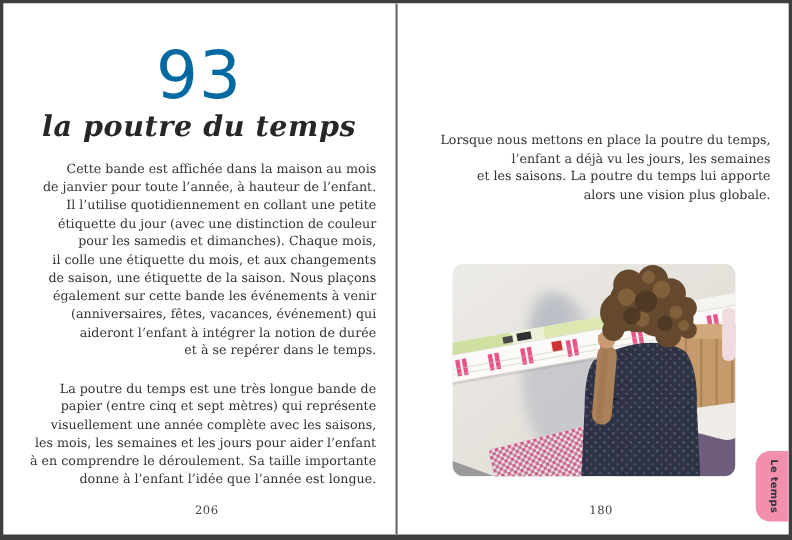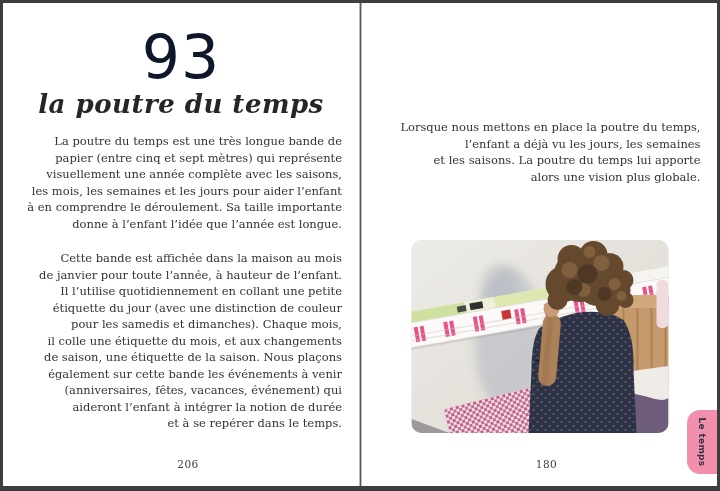--- a/index.html
+++ b/index.html
@@ -9,23 +9,23 @@
     border:3px solid #3e3e3e; border-bottom-width:5px;
     font-family:"DejaVu Serif", serif; color:#2e2e2e;
     overflow:hidden; display:flex;
   }
   .page{position:relative; height:100%; box-sizing:border-box;}
   .page.left{width:356px;}
   .spine{width:3px; height:100%; background:linear-gradient(to right,#e9e9e9,#5a5a5a 50%,#e9e9e9);}
   .page.right{flex:1;}
 
   .activity-number{
-    margin-top:24px; text-align:center; line-height:1;
+    margin-top:36px; text-align:center; line-height:1;
     font-family:"DejaVu Sans", sans-serif; font-weight:400;
-    font-size:60px; color:#0f172a; letter-spacing:1px;
+    font-size:60px; color:#0369a1; letter-spacing:1px;
   }
   .activity-title{
     margin-top:2px; text-align:center;
     font-family:"DejaVu Serif", cursive; font-style:italic; font-weight:700;
     font-size:26px; letter-spacing:.5px; color:#262626;
   }
   .body-text{
     width:322px; margin:14px auto 0 auto; text-align:right;
     font-size:11.5px; line-height:16.5px; white-space:pre-line; color:#333;
   }
@@ -56,37 +56,37 @@
   }
 </style>
 </head>
 <body>
 
 <div class="frame">
 
   <div class="page left">
     <div class="activity-number">93</div>
     <div class="activity-title">la poutre du temps</div>
-    <div class="body-text">La poutre du temps est une très longue bande de
-papier (entre cinq et sept mètres) qui représente
-visuellement une année complète avec les saisons,
-les mois, les semaines et les jours pour aider l’enfant
-à en comprendre le déroulement. Sa taille importante
-donne à l’enfant l’idée que l’année est longue.</div>
     <div class="body-text">Cette bande est affichée dans la maison au mois
 de janvier pour toute l’année, à hauteur de l’enfant.
 Il l’utilise quotidiennement en collant une petite
 étiquette du jour (avec une distinction de couleur
 pour les samedis et dimanches). Chaque mois,
 il colle une étiquette du mois, et aux changements
 de saison, une étiquette de la saison. Nous plaçons
 également sur cette bande les événements à venir
 (anniversaires, fêtes, vacances, événement) qui
 aideront l’enfant à intégrer la notion de durée
 et à se repérer dans le temps.</div>
+    <div class="body-text">La poutre du temps est une très longue bande de
+papier (entre cinq et sept mètres) qui représente
+visuellement une année complète avec les saisons,
+les mois, les semaines et les jours pour aider l’enfant
+à en comprendre le déroulement. Sa taille importante
+donne à l’enfant l’idée que l’année est longue.</div>
     <div class="page-number">206</div>
   </div>
 
   <div class="spine"></div>
 
   <div class="page right">
     <div class="body-text right-intro">Lorsque nous mettons en place la poutre du temps,
 l’enfant a déjà vu les jours, les semaines
 et les saisons. La poutre du temps lui apporte
 alors une vision plus globale.</div>

